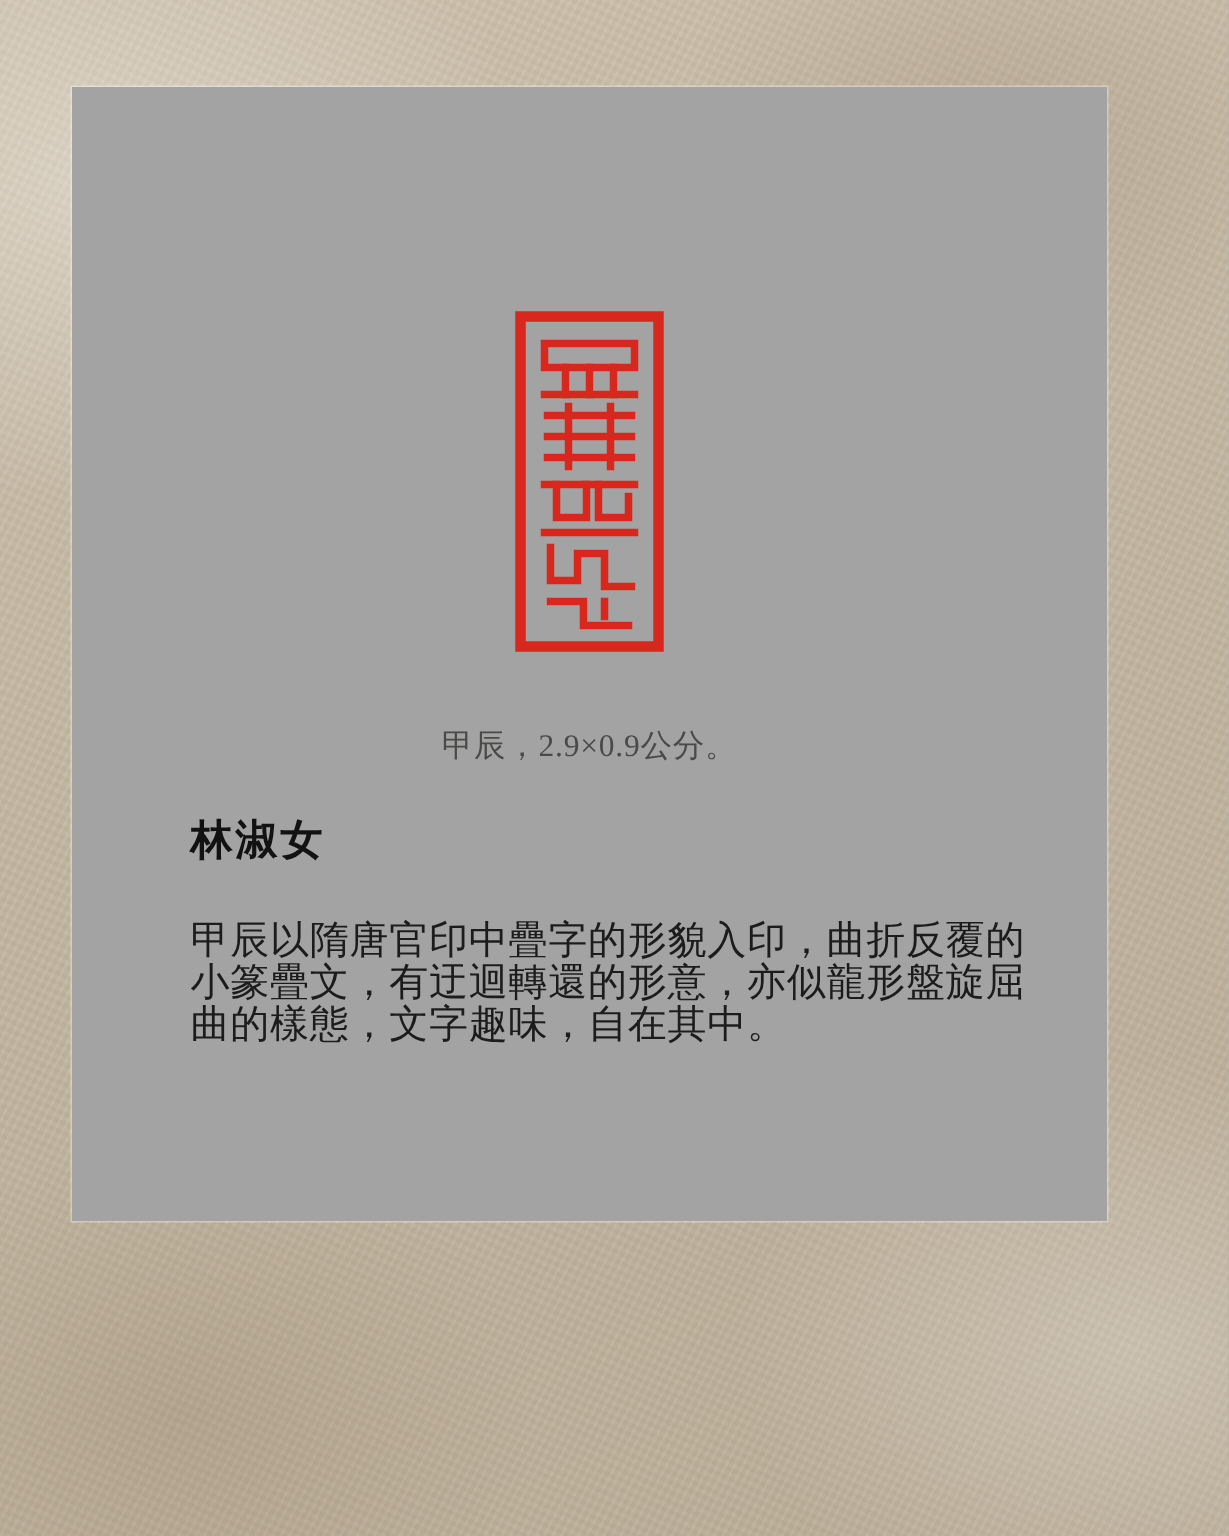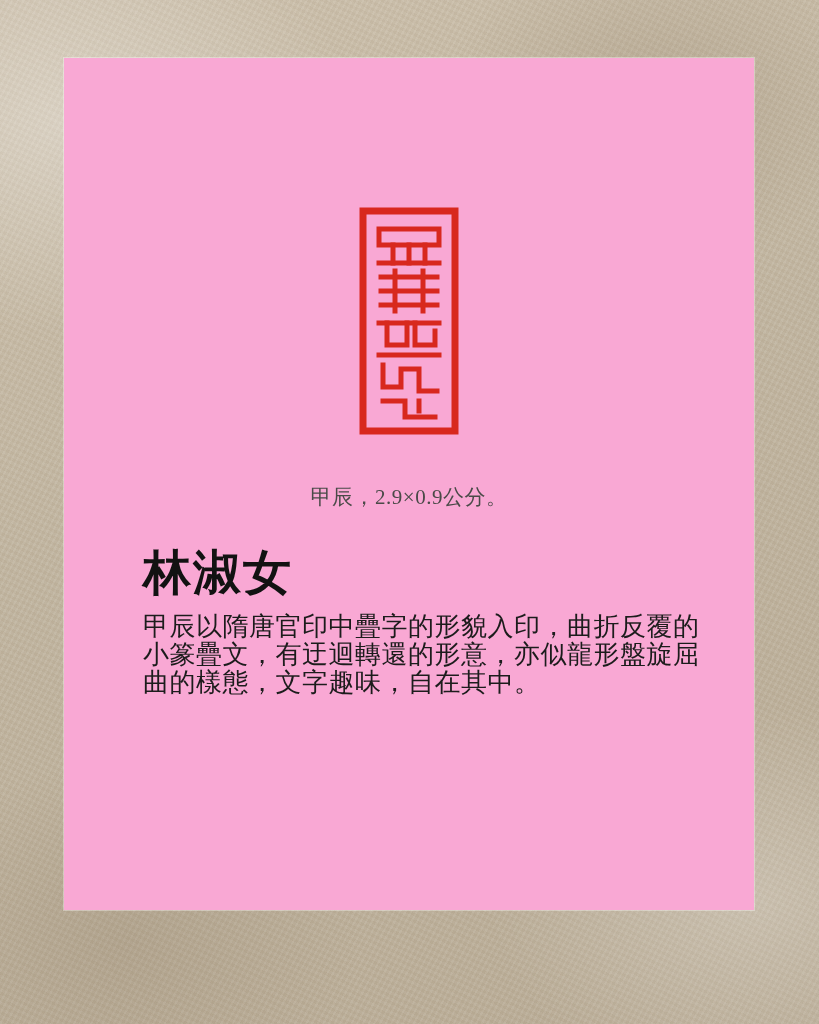--- a/index.html
+++ b/index.html
@@ -26,25 +26,25 @@
       radial-gradient(ellipse 300px 240px at 80% 10%, rgba(120,100,75,0.18), rgba(120,100,75,0) 70%),
       radial-gradient(ellipse 340px 260px at 15% 92%, rgba(120,100,75,0.16), rgba(120,100,75,0) 70%),
       repeating-linear-gradient(118deg, rgba(255,255,255,0.05) 0px, rgba(255,255,255,0.05) 2px, rgba(140,120,95,0.045) 2px, rgba(140,120,95,0.045) 5px),
       repeating-linear-gradient(24deg, rgba(255,255,255,0.04) 0px, rgba(255,255,255,0.04) 3px, rgba(150,130,100,0.04) 3px, rgba(150,130,100,0.04) 6px),
       linear-gradient(160deg, #ccc0ac 0%, #c0b49f 45%, #b8ab95 100%);
   }
 
   
   #content-card {
     position: absolute;
-    left: 64px;
+    left: 48px;
     top: 58px;
     width: 690px;
-    height: 852px;
-    background: #f9a8d4;
+    height: 756px;
+    background: #a3a3a3;
     box-shadow: 0 0 0 1px rgba(255,255,255,0.35);
   }
 
   
   .seal-area {
     position: absolute;
     left: 0;
     right: 0;
     top: 138px;
     height: 250px;
@@ -63,21 +63,21 @@
     font-size: 21px;
     color: #4a4a48;
     letter-spacing: 0.5px;
     font-family: "Liberation Serif", "DejaVu Serif", serif;
   }
 
   .artist-name {
     position: absolute;
     left: 79px;
     top: 483px;
-    font-size: 48px;
+    font-size: 28px;
     font-weight: bold;
     color: #121212;
     letter-spacing: 2px;
     font-family: "Liberation Serif", "DejaVu Serif", serif;
   }
 
   .description {
     position: absolute;
     left: 79px;
     top: 555px;

